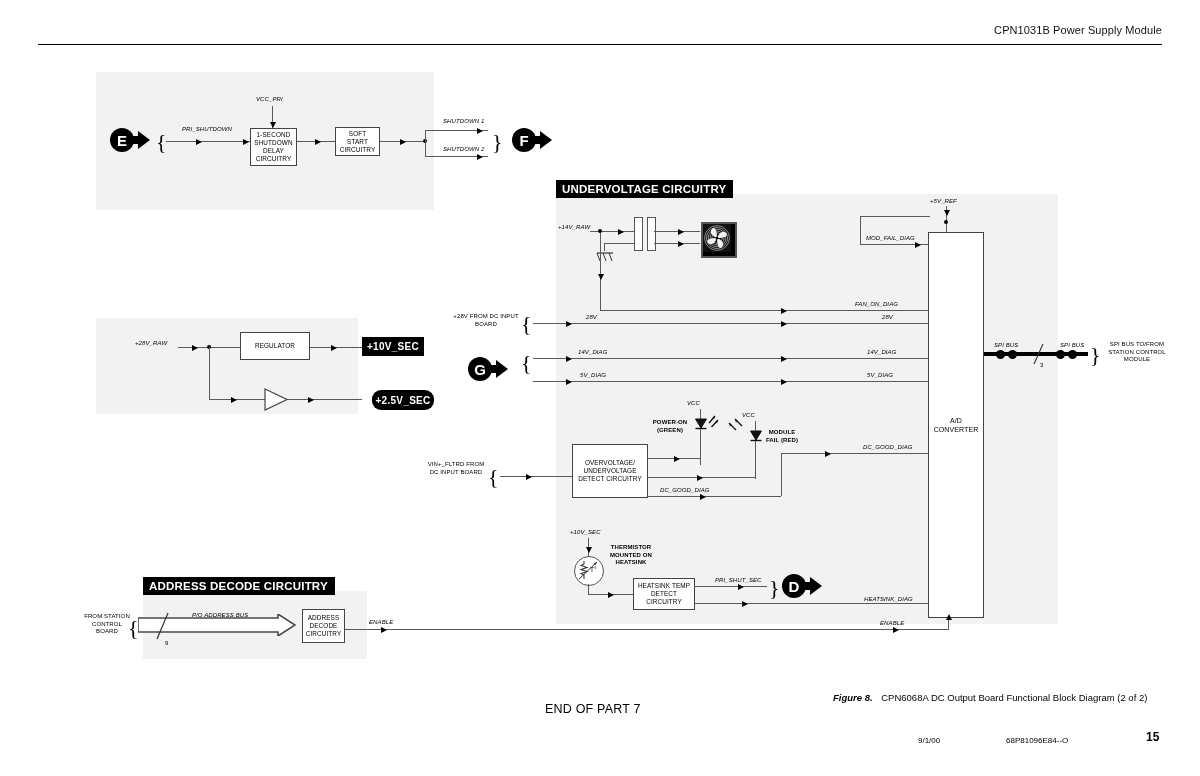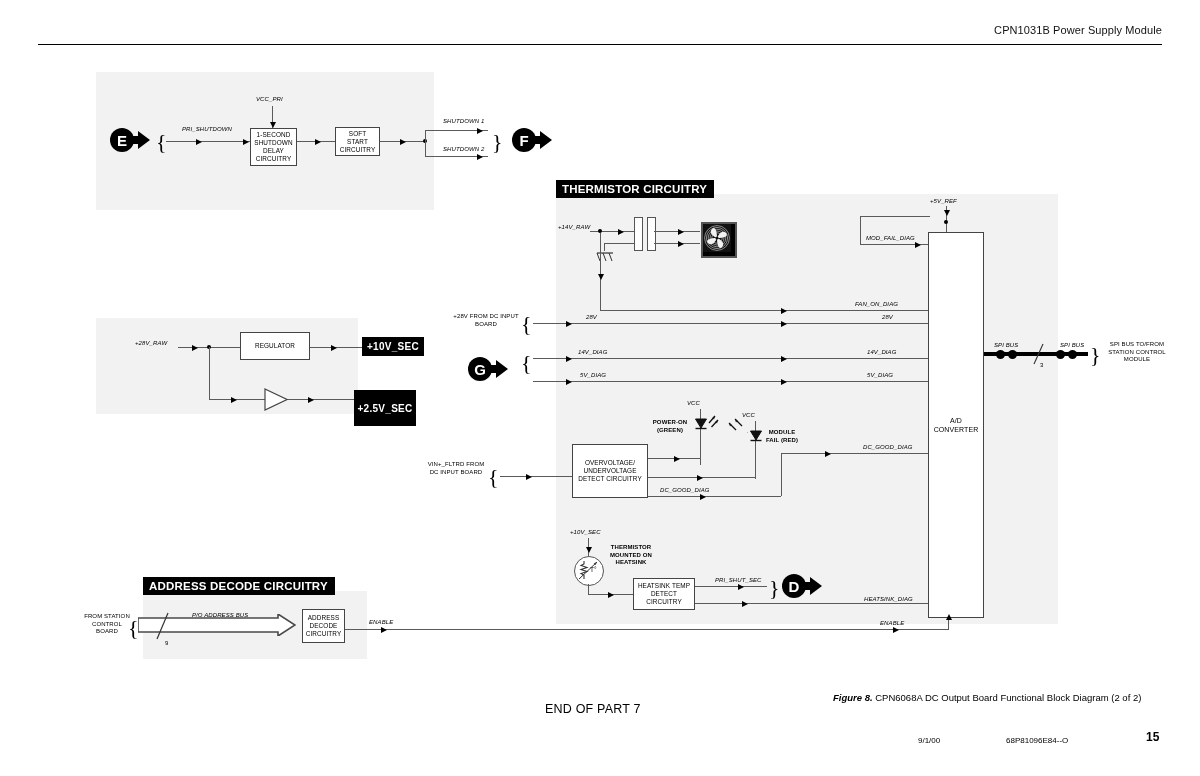--- a/index.html
+++ b/index.html
@@ -184,21 +184,21 @@
 
   <div class="amp-wrap" style="left:264px;top:388px;">
     <svg width="24" height="23" viewBox="0 0 24 23">
       <polygon points="1,1 23,11.5 1,22" fill="#ffffff" stroke="#444" stroke-width="1.2"></polygon>
     </svg>
   </div>
   <div class="h" style="left:288px;top:399px;width:74px;"></div>
   <div class="ar ar-r" style="left:308px;top:396.5px;"></div>
 
   <div class="tag" style="left:362px;top:337px;width:62px;height:19px;">+10V_SEC</div>
-  <div class="tag" style="left:354px;top:390px;width:62px;height:36px;">+2.5V_SEC</div>
+  <div class="tag" style="left:372px;top:390px;width:62px;height:20px;border-radius:9px;">+2.5V_SEC</div>
 
   <div class="panel" style="left:143px;top:591px;width:224px;height:68px;"></div>
   <div class="panel-title" style="left:143px;top:577px;">ADDRESS DECODE CIRCUITRY</div>
 
   <div class="lbl c" style="left:83px;top:613px;width:48px;text-align:center;">FROM STATION CONTROL BOARD</div>
   <div class="brace" style="left:128px;top:617px;">{</div>
 
   <div class="wbus" style="left:138px;top:614px;">
     <svg width="158" height="22" viewBox="0 0 158 22">
       <path d="M0,4 L140,4 L140,0 L157,11 L140,22 L140,18 L0,18 Z" fill="#ffffff" stroke="#4a4a4a" stroke-width="1.6" stroke-linejoin="miter"></path>
@@ -212,21 +212,21 @@
   </div>
   <div class="lbl" style="left:165px;top:640px;">9</div>
 
   <div class="blk" style="left:302px;top:609px;width:43px;height:34px;padding:2px;">ADDRESS DECODE CIRCUITRY</div>
 
   <div class="h" style="left:345px;top:629px;width:604px;"></div>
   <div class="ar ar-r" style="left:381px;top:626.5px;"></div>
   <div class="lbl it" style="left:369px;top:619px;">ENABLE</div>
 
   <div class="panel" style="left:556px;top:194px;width:502px;height:430px;"></div>
-  <div class="panel-title" style="left:556px;top:180px;">THERMISTOR CIRCUITRY</div>
+  <div class="panel-title" style="left:556px;top:180px;">UNDERVOLTAGE CIRCUITRY</div>
 
   <div class="lbl it" style="left:558px;top:224px;">+14V_RAW</div>
   <div class="h" style="left:590px;top:231px;width:44px;"></div>
   <div class="dot" style="left:598px;top:229px;"></div>
   <div class="ar ar-r" style="left:618px;top:228.5px;"></div>
 
   <div class="cap" style="left:634px;top:217px;width:7px;height:32px;"></div>
   <div class="cap" style="left:647px;top:217px;width:7px;height:32px;"></div>
   <div class="h" style="left:604px;top:243px;width:30px;"></div>
   <div class="v" style="left:604px;top:243px;height:8px;"></div>
@@ -414,20 +414,20 @@
 
   <div class="lbl it" style="left:880px;top:620px;">ENABLE</div>
   <div class="ar ar-r" style="left:893px;top:626.5px;"></div>
   <div class="v" style="left:948px;top:618px;height:12px;"></div>
   <div class="ar ar-u" style="left:945.5px;top:614px;"></div>
 
   <div class="end-part" style="left:545px;top:702px;">END OF PART 7</div>
 
   <div class="fig-cap" style="left:833px;top:692px;">
     <b>Figure 8.</b>
-    <span style="">CPN6068A DC Output Board Functional Block Diagram (2 of 2)</span>
+    <span style="margin-left:6px;">CPN6068A DC Output Board Functional Block Diagram (2 of 2)</span>
   </div>
 
   <div class="foot-date" style="left:918px;top:736px;">9/1/00</div>
   <div class="foot-pn" style="left:1006px;top:736px;">68P81096E84--O</div>
   <div class="foot-pg" style="left:1146px;top:730px;">15</div>
 
 </div>
 
 </body></html>

